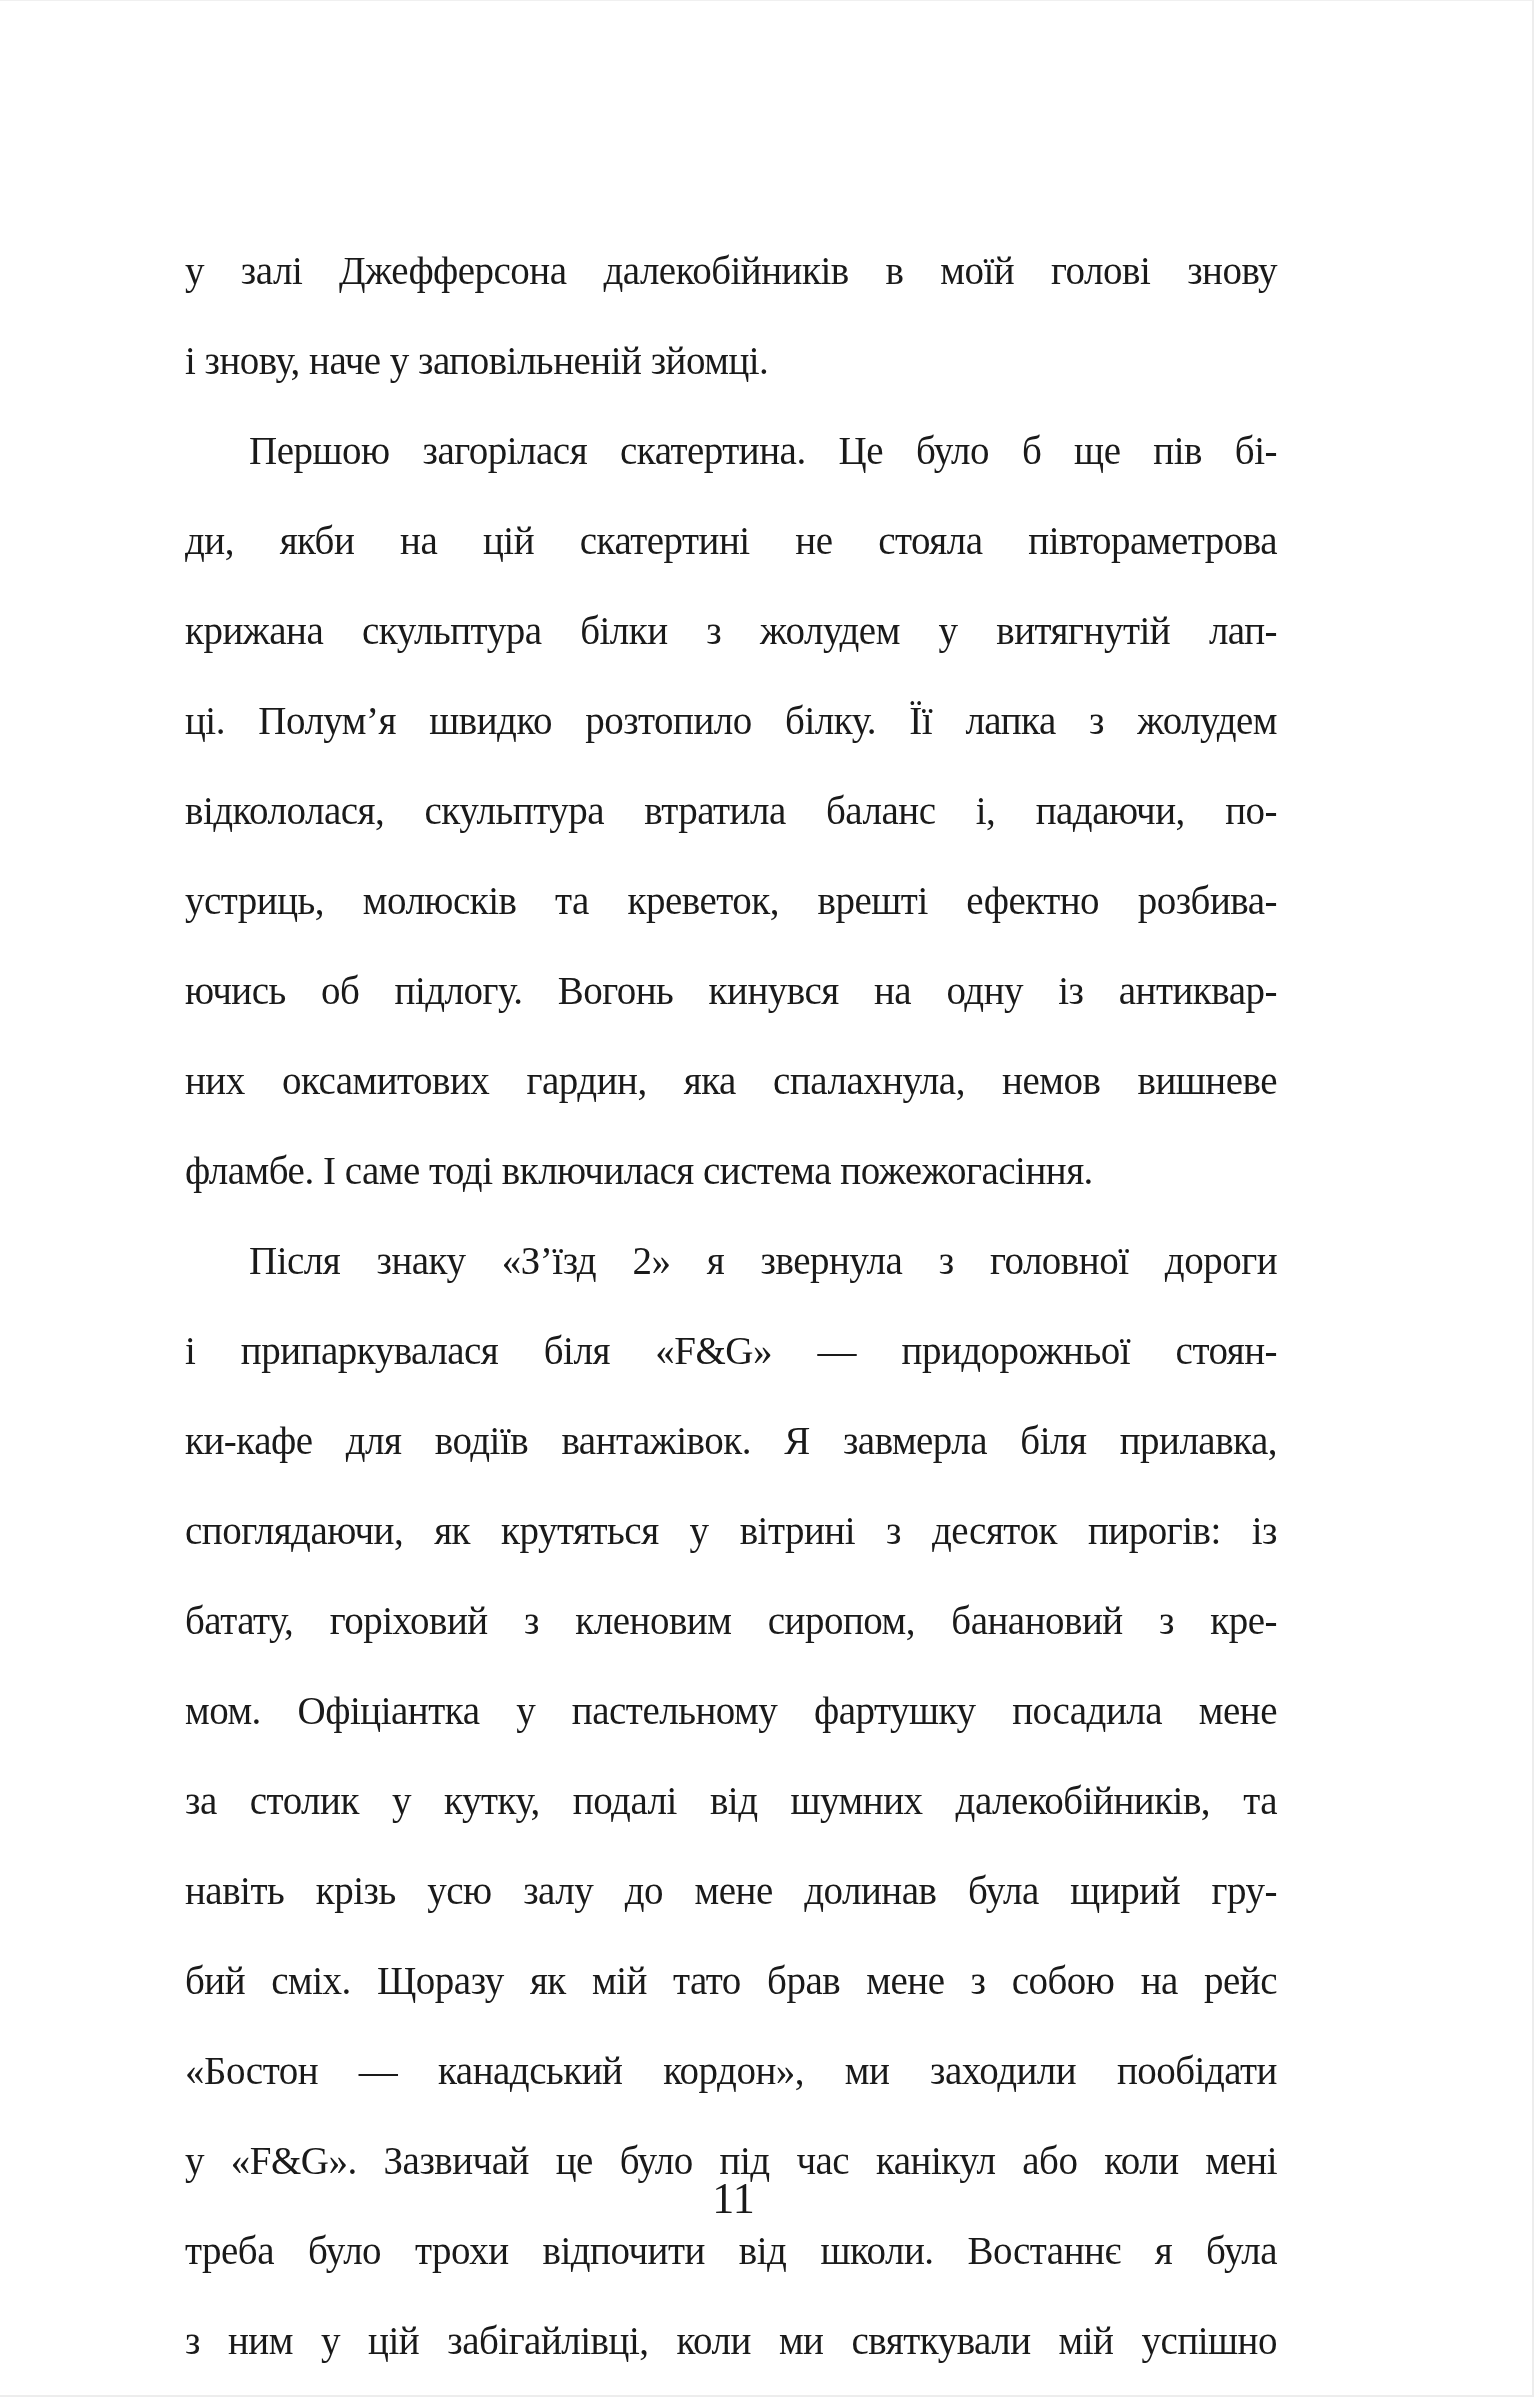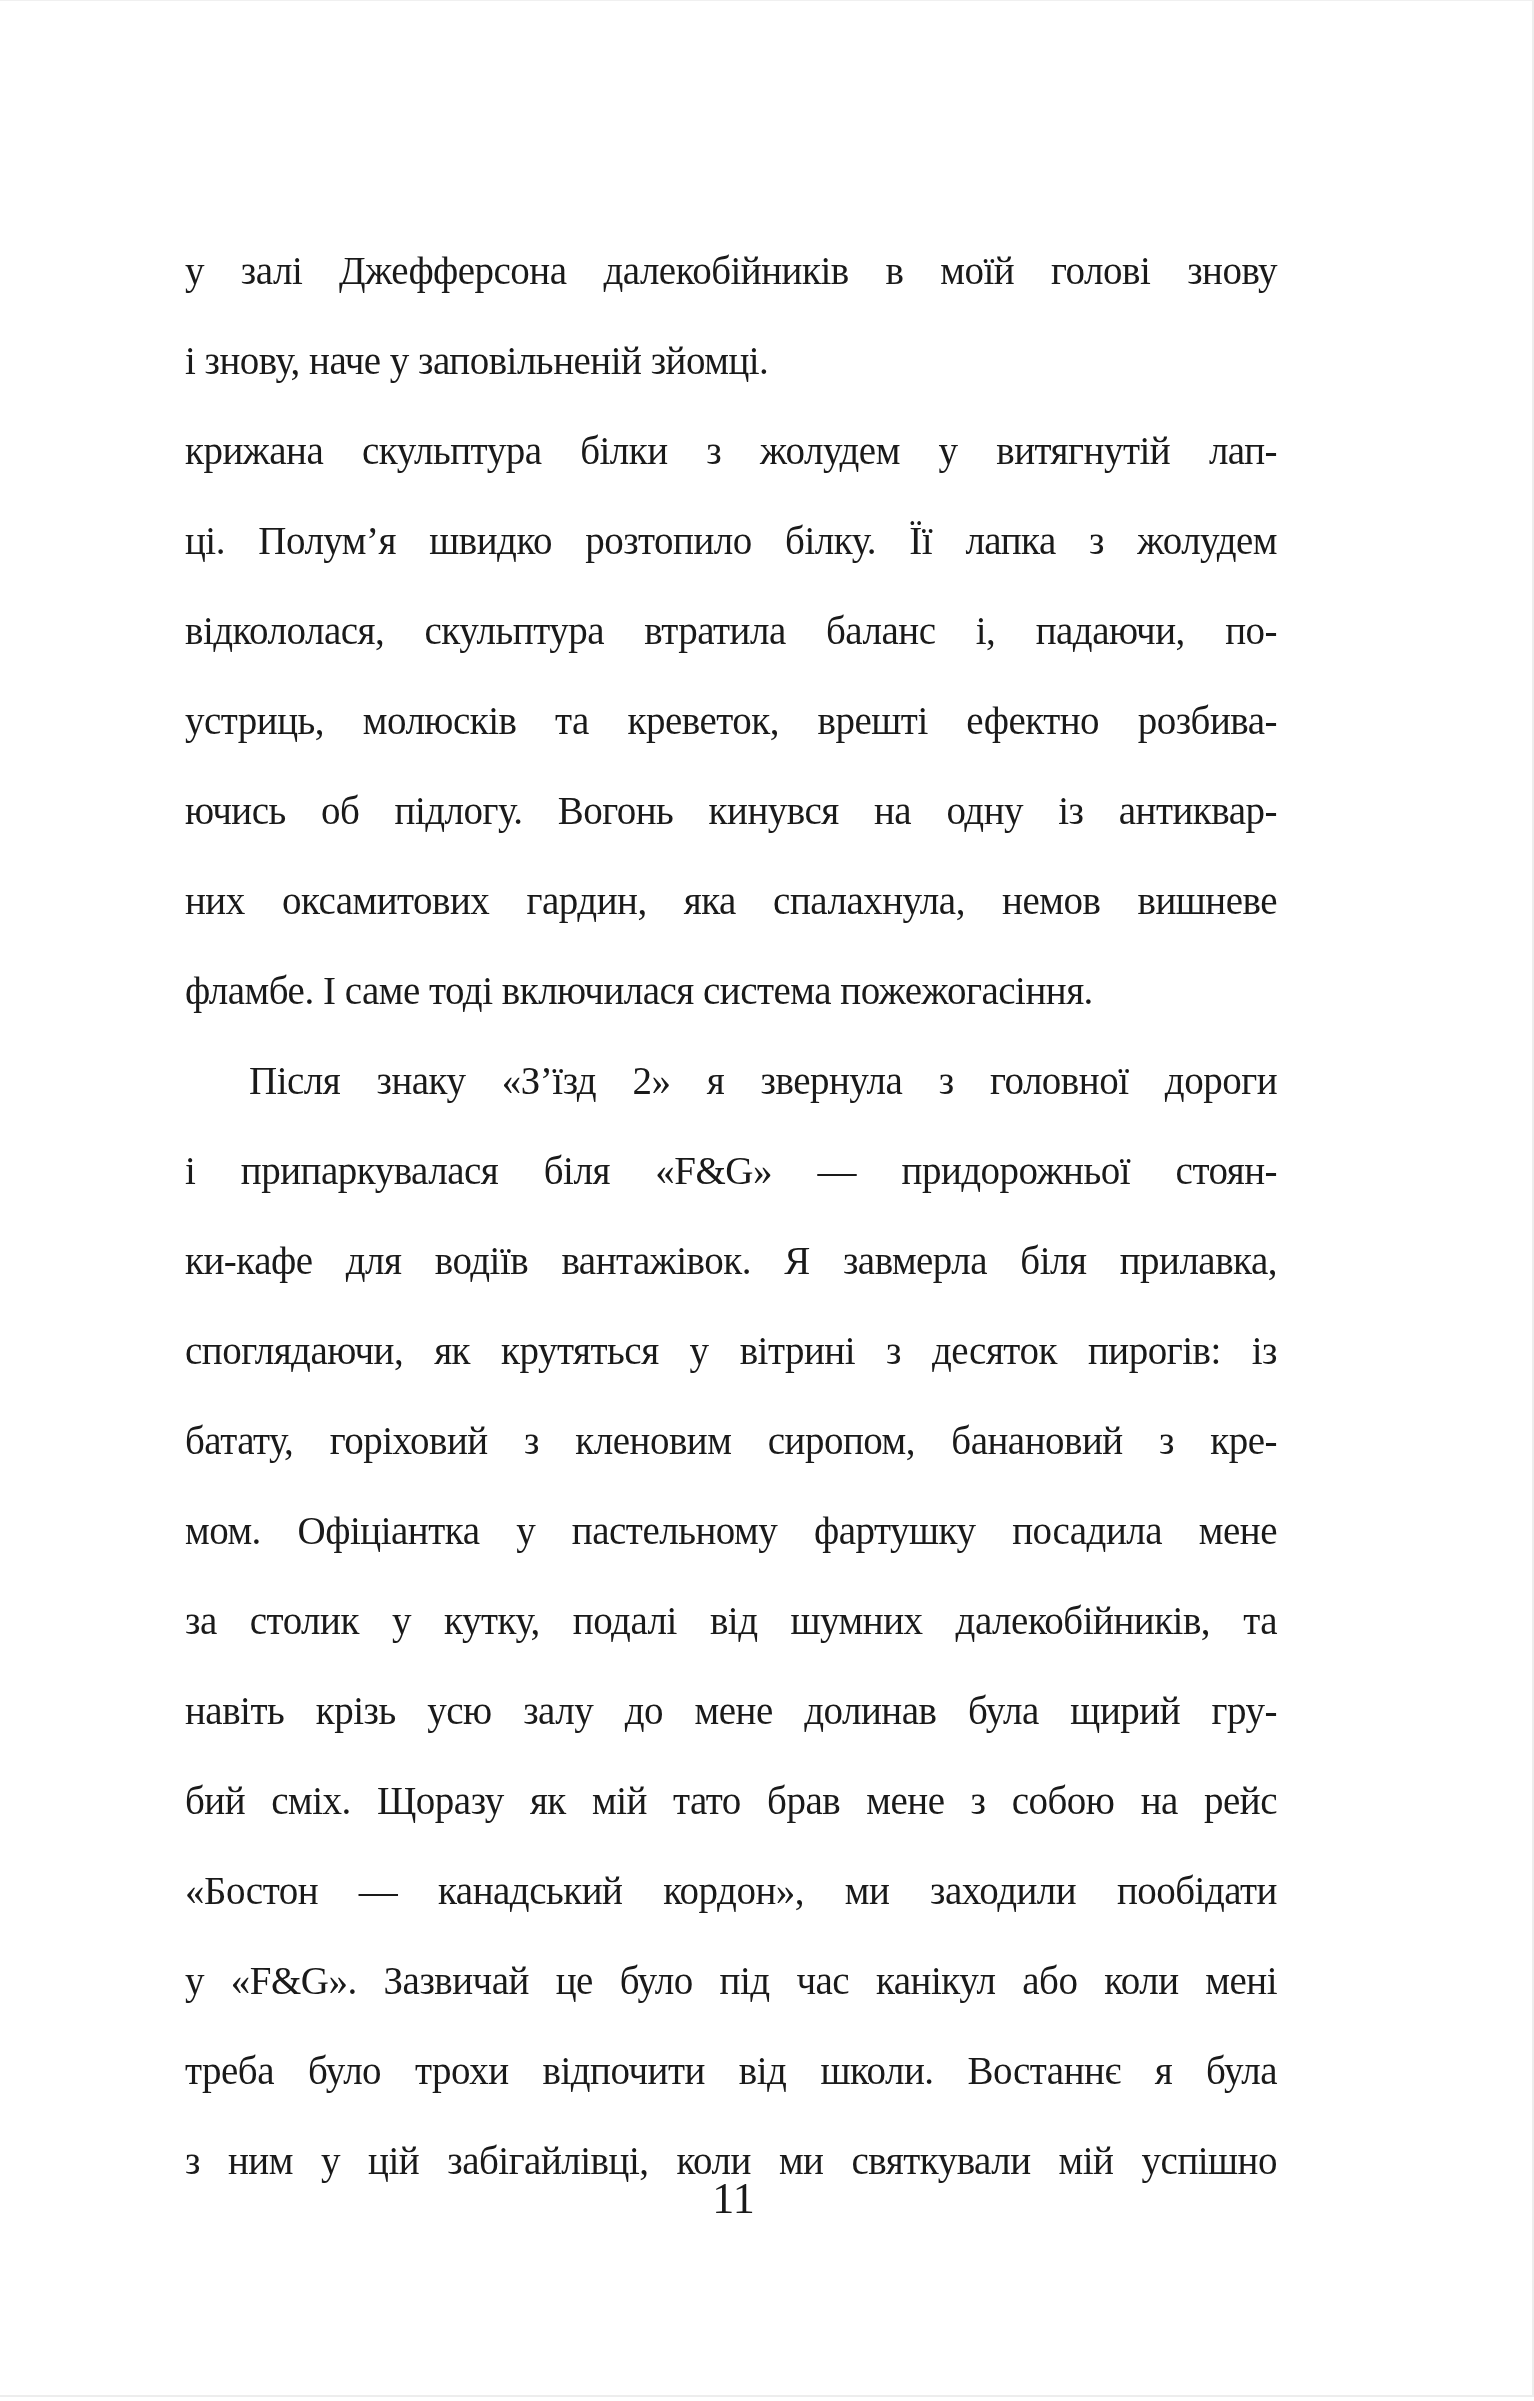--- a/index.html
+++ b/index.html
@@ -59,20 +59,22 @@
       color: #1a1a1a;
     }
   </style>
 </head>
 <body>
 
 <div class="page">
   <div class="text-block">
     <span class="line">у залі Джефферсона далекобійників в моїй голові знову</span>
     <span class="line last">і знову, наче у заповільненій зйомці.</span>
+    <span class="line indent">Першою загорілася скатертина. Це було б ще пів бі-</span>
+    <span class="line">ди, якби на цій скатертині не стояла півтораметрова</span>
     <span class="line">крижана скульптура білки з жолудем у витягнутій лап-</span>
     <span class="line">ці. Полум’я швидко розтопило білку. Її лапка з жолудем</span>
     <span class="line">відкололася, скульптура втратила баланс і, падаючи, по-</span>
     <span class="line">устриць, молюсків та креветок, врешті ефектно розбива-</span>
     <span class="line">ючись об підлогу. Вогонь кинувся на одну із антиквар-</span>
     <span class="line">них оксамитових гардин, яка спалахнула, немов вишневе</span>
     <span class="line last">фламбе. І саме тоді включилася система пожежогасіння.</span>
     <span class="line indent">Після знаку «З’їзд 2» я звернула з головної дороги</span>
     <span class="line">і припаркувалася біля «F&amp;G» — придорожньої стоян-</span>
     <span class="line">ки-кафе для водіїв вантажівок. Я завмерла біля прилавка,</span>

